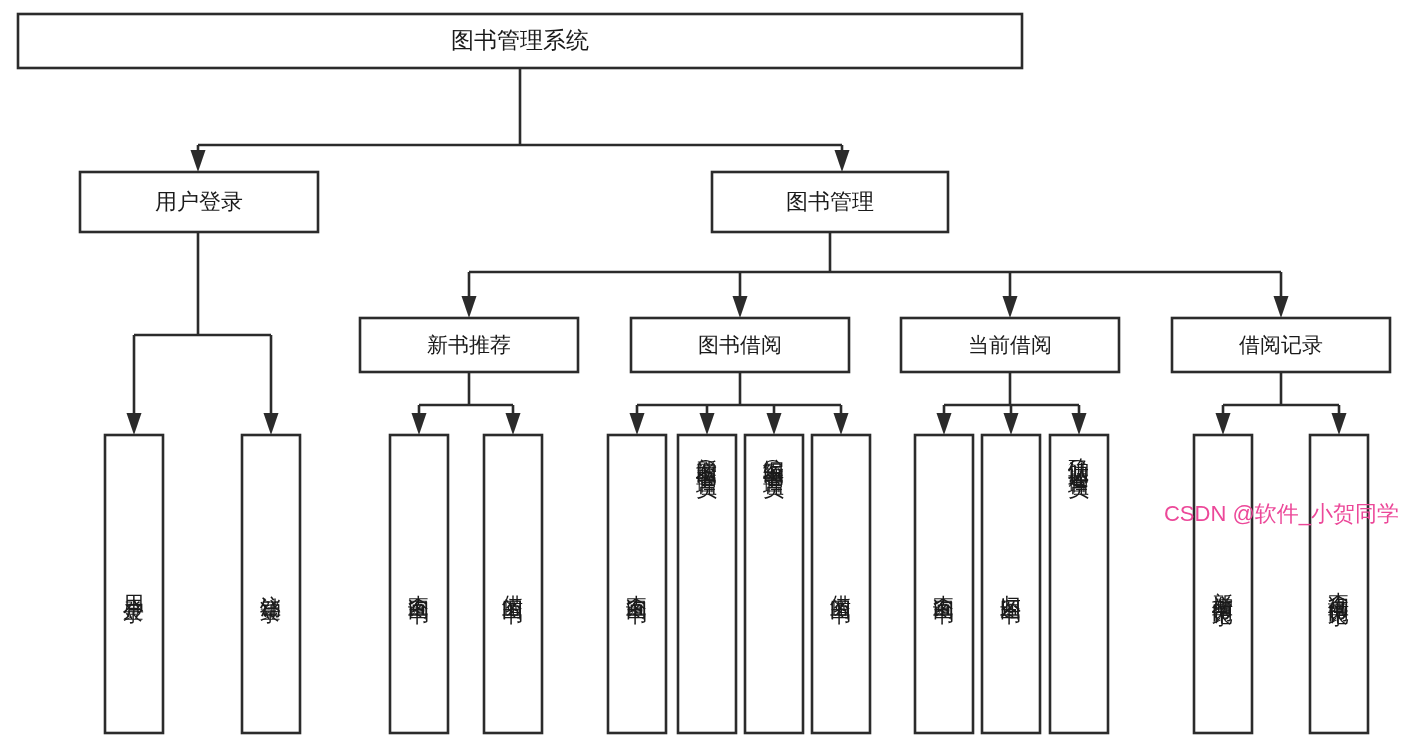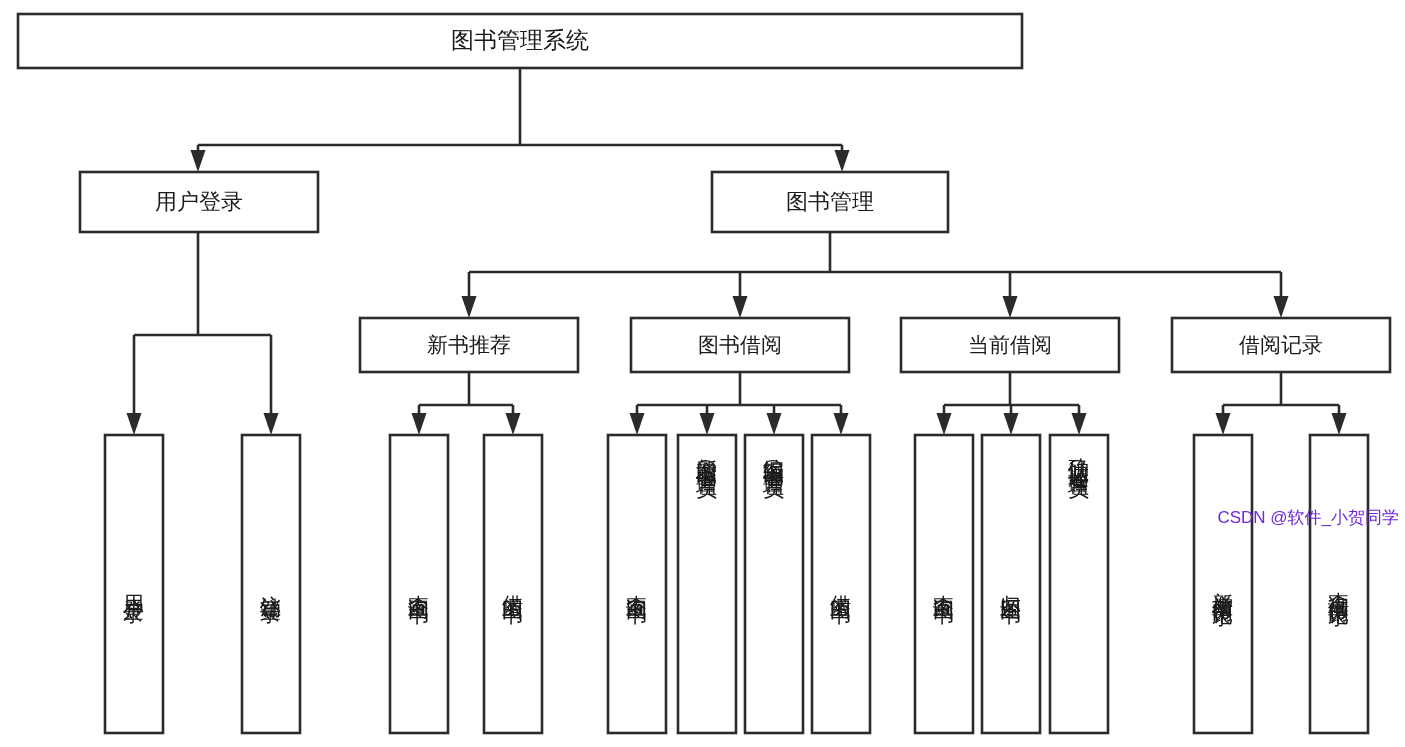--- a/index.html
+++ b/index.html
@@ -36,22 +36,22 @@
     display:flex;
     align-items:flex-start;
     justify-content:center;
     pointer-events:none;
   }
   .watermark{
     position:absolute;
     right:6px;
     bottom:4px;
     font-family:"Liberation Sans","DejaVu Sans",sans-serif;
-    font-size:17px;
-    color:#6d28d9;
+    font-size:22px;
+    color:#ec4899;
     white-space:nowrap;
   }
 </style>
 </head>
 <body>
 
 <div id="diagram-root">
 
   <svg class="diagram" viewBox="0 0 1405 747" xmlns="http://www.w3.org/2000/svg">
 

